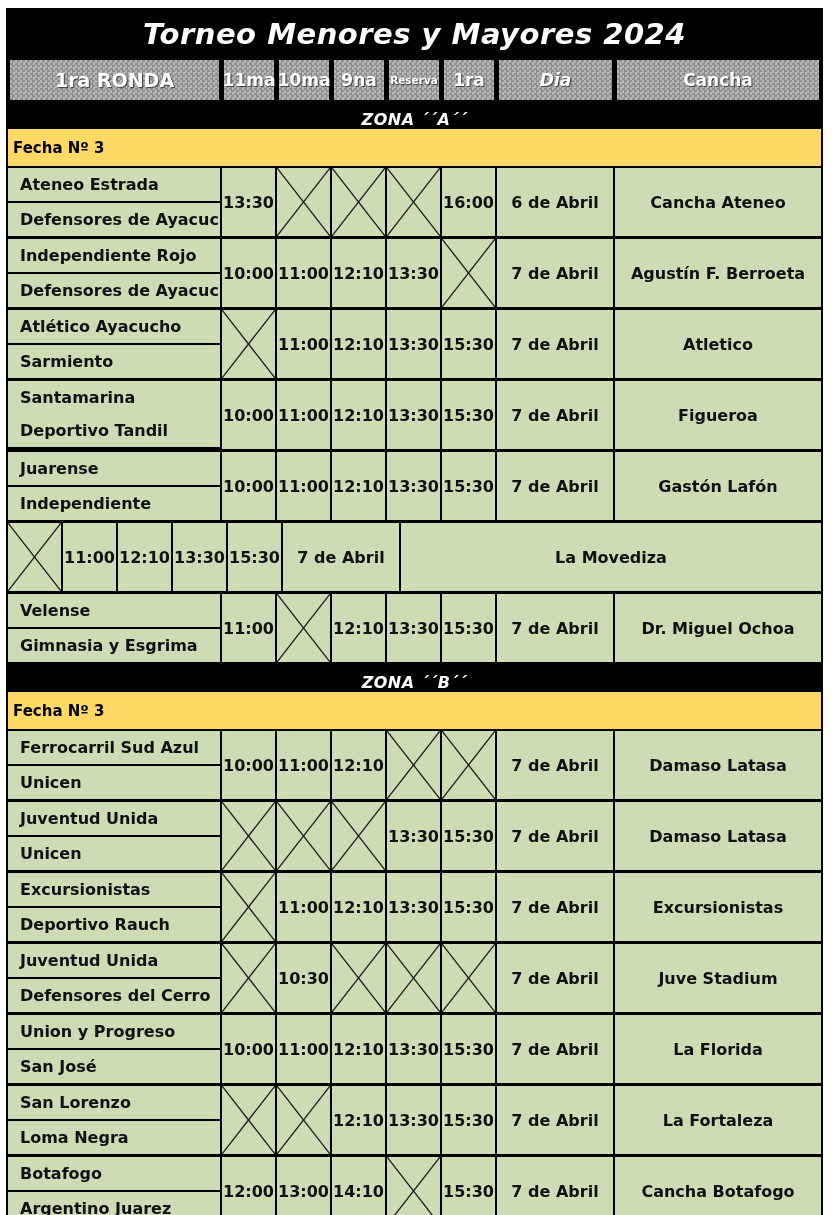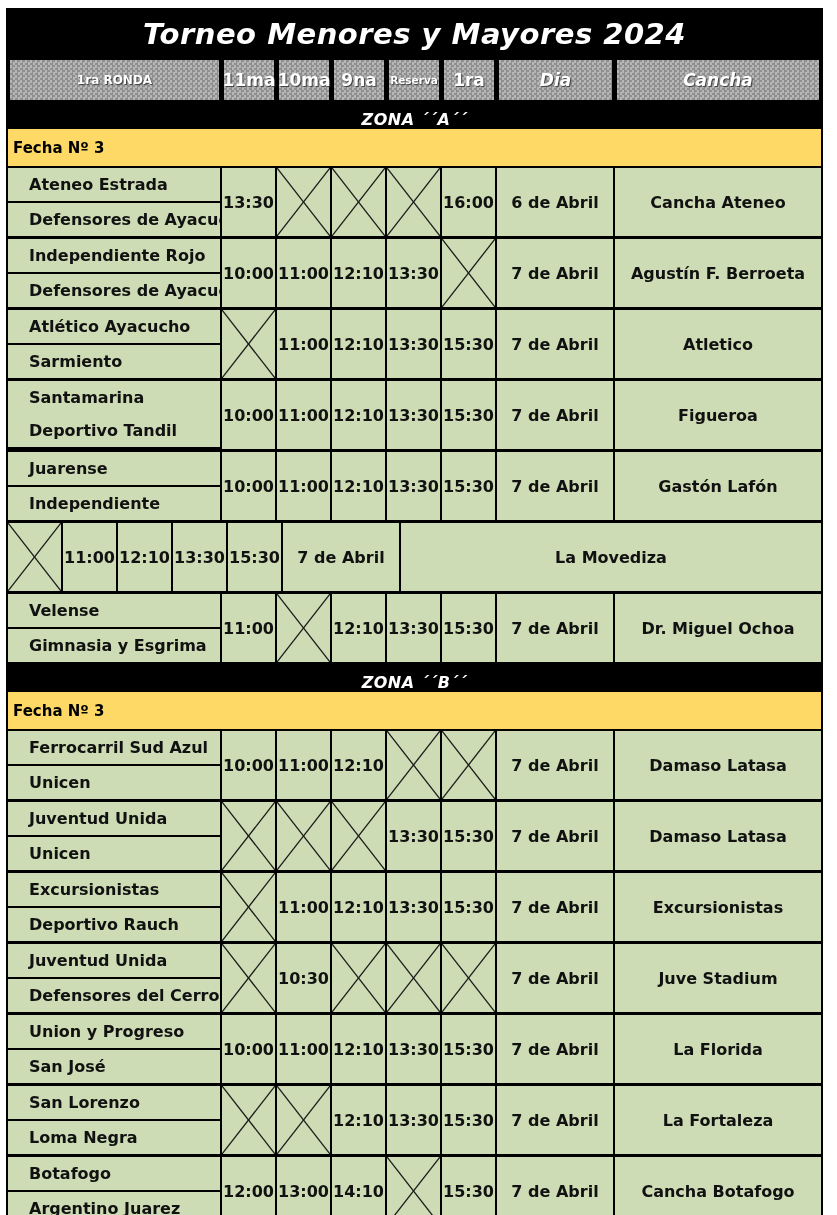--- a/index.html
+++ b/index.html
@@ -23,45 +23,45 @@
 
   
   .header-row{display:flex;background:#000;height:44px;}
   .hcell{
     background:conic-gradient(#8f8f8f 25%,#b6b6b6 0 50%,#8f8f8f 0 75%,#b6b6b6 0) 0 0/5px 5px,#a8a8a8;
     border:2px solid #000;border-right:3px solid #000;
     display:flex;align-items:center;justify-content:center;
     color:#fff;font-weight:bold;font-size:17px;
     text-shadow:1px 1px 1px #3a3a3a;
   }
-  .hcell.round{width:214px;font-size:12px;}
+  .hcell.round{width:214px;font-size:19px;}
   .hcell.time{width:55px;font-size:17px;}
   .hcell.small{font-size:10.5px;}
   .hcell.dia{width:118px;font-style:italic;}
-  .hcell.cancha{flex:1;border-right:2px solid #000;font-style:italic;}
+  .hcell.cancha{flex:1;border-right:2px solid #000;}
 
   
   .zone-band{
     height:27px;background:#000;color:#fff;
     display:flex;align-items:flex-end;justify-content:center;
     font-weight:bold;font-style:italic;font-size:16px;letter-spacing:.5px;
   }
   
   .fecha-band{
     height:39px;background:#ffd966;border-bottom:2px solid #000;
     display:flex;align-items:center;
     color:#000;font-weight:bold;font-size:15px;padding-left:5px;
   }
 
   
   .match-row{display:flex;height:71px;background:#cddcb4;border-bottom:3px solid #000;}
   .match-row > div{border-right:2px solid #000;}
   .teams-cell{width:214px;display:flex;flex-direction:column;}
   .team{
-    flex:1;display:flex;align-items:center;padding-left:21px;
+    flex:1;display:flex;align-items:center;padding-left:12px;
     font-weight:bold;font-size:16px;color:#111;white-space:nowrap;overflow:hidden;
   }
   .team.home{border-bottom:2px solid #000;}
   .time-cell{
     width:55px;position:relative;display:flex;align-items:center;justify-content:center;
     font-weight:bold;font-size:16px;color:#111;
   }
   .cross{position:absolute;left:0;top:0;width:100%;height:100%;display:block;}
   .cross line{stroke:#1a1a1a;stroke-width:1.3;vector-effect:non-scaling-stroke;}
   .dia-cell{

